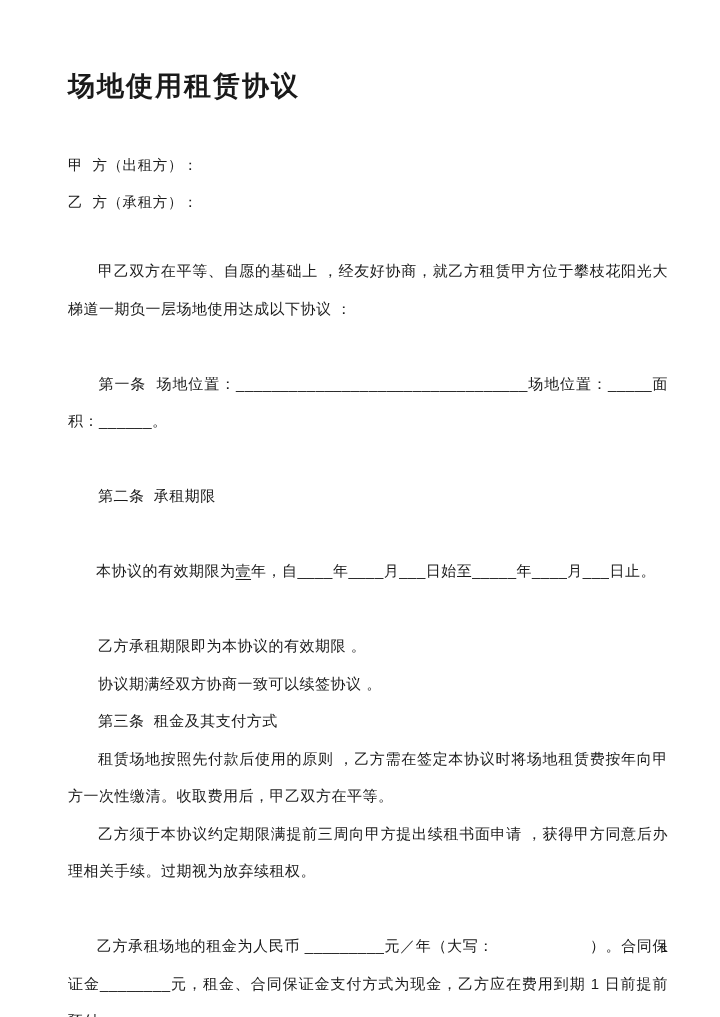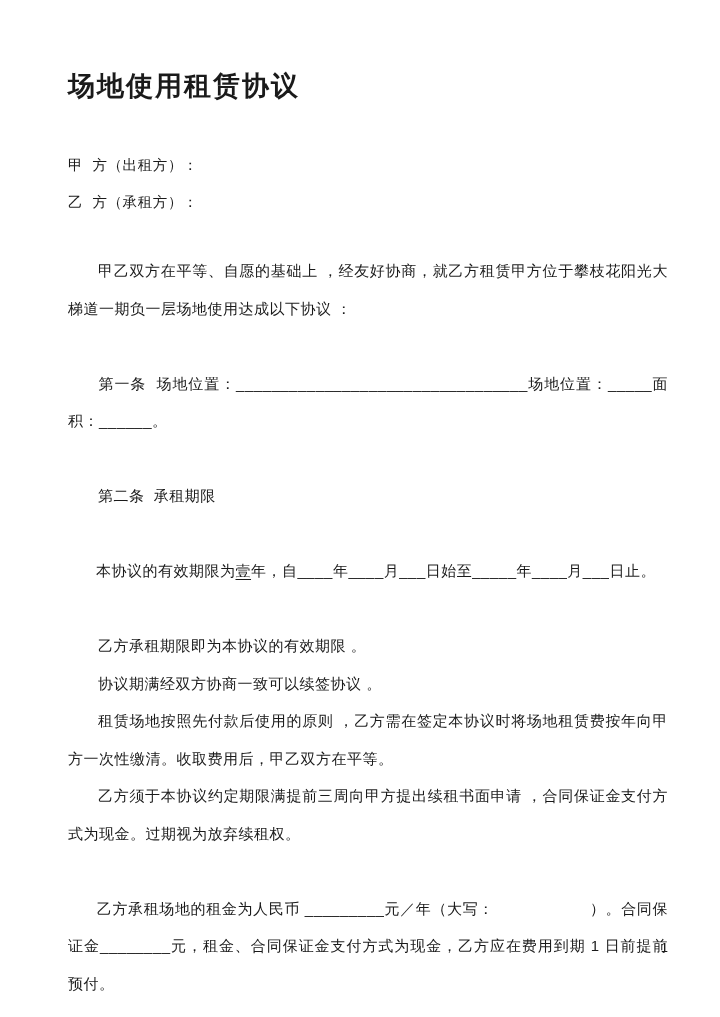--- a/index.html
+++ b/index.html
@@ -93,24 +93,25 @@
     <p class="para indent">第二条  承租期限</p>
 
     <p class="para indent">
       <span>本协议的有效期限为</span><span class="ul">壹</span><span>年，自____年____月___日始至_____年____月___日止。</span>
     </p>
 
     <p class="para indent">乙方承租期限即为本协议的有效期限 。</p>
 
     <p class="para indent">协议期满经双方协商一致可以续签协议 。</p>
 
+    <p class="para indent">第三条  租金及其支付方式</p>
 
     <p class="para indent">租赁场地按照先付款后使用的原则 ，乙方需在签定本协议时将场地租赁费按年向甲方一次性缴清。收取费用后，甲乙双方在平等。</p>
 
-    <p class="para indent">乙方须于本协议约定期限满提前三周向甲方提出续租书面申请 ，合同保证金支付方式为现金。过期视为放弃续租权。</p>
+    <p class="para indent">乙方须于本协议约定期限满提前三周向甲方提出续租书面申请 ，获得甲方同意后办理相关手续。过期视为放弃续租权。</p>
 
     <p class="para indent">
       <span>乙方承租场地的租金为人民币 </span><span>_________</span><span>元／年（大写：</span><span>                    </span><span>）。合同保证金</span><span>________</span><span>元，租金、合同保证金支付方式为现金，乙方应在费用到期 1 日前提前预付。</span>
     </p>
 
   </div>
 
   <div class="page-number">1</div>
 
 </div>

